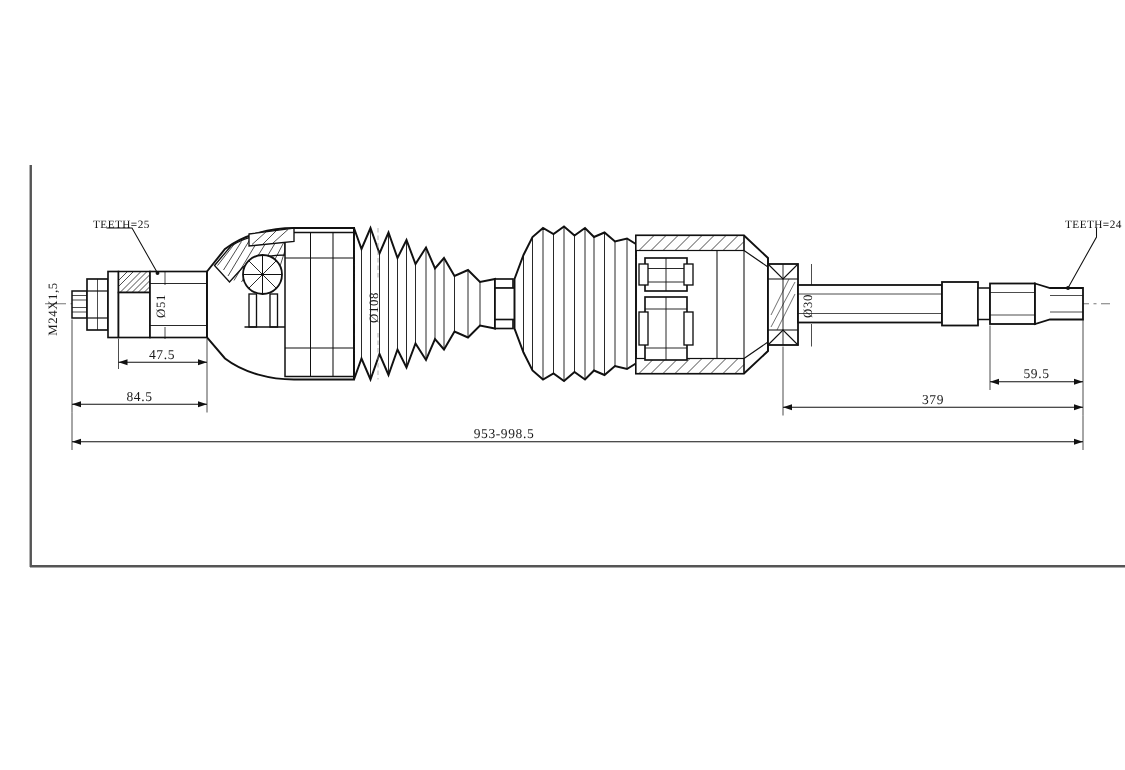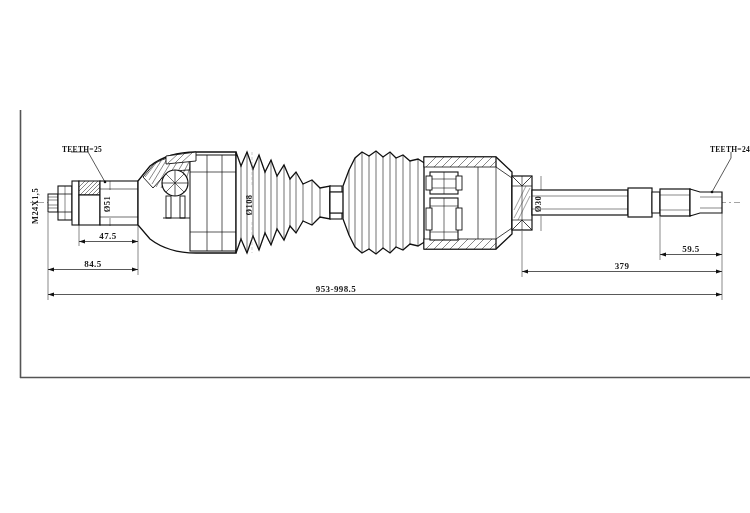--- a/index.html
+++ b/index.html
@@ -7,21 +7,20 @@
     padding: 0;
     background: #ffffff;
   }
   #stage {
     position: relative;
     width: 750px;
     height: 513px;
     background: #ffffff;
     font-family: "Liberation Serif", "DejaVu Serif", serif;
     overflow: hidden;
-    font-weight: bold;
   }
   #drawing-svg {
     position: absolute;
     left: 0;
     top: 0;
     width: 750px;
     height: 513px;
   }
   .dimtext {
     font-family: "Liberation Serif", "DejaVu Serif", serif;

